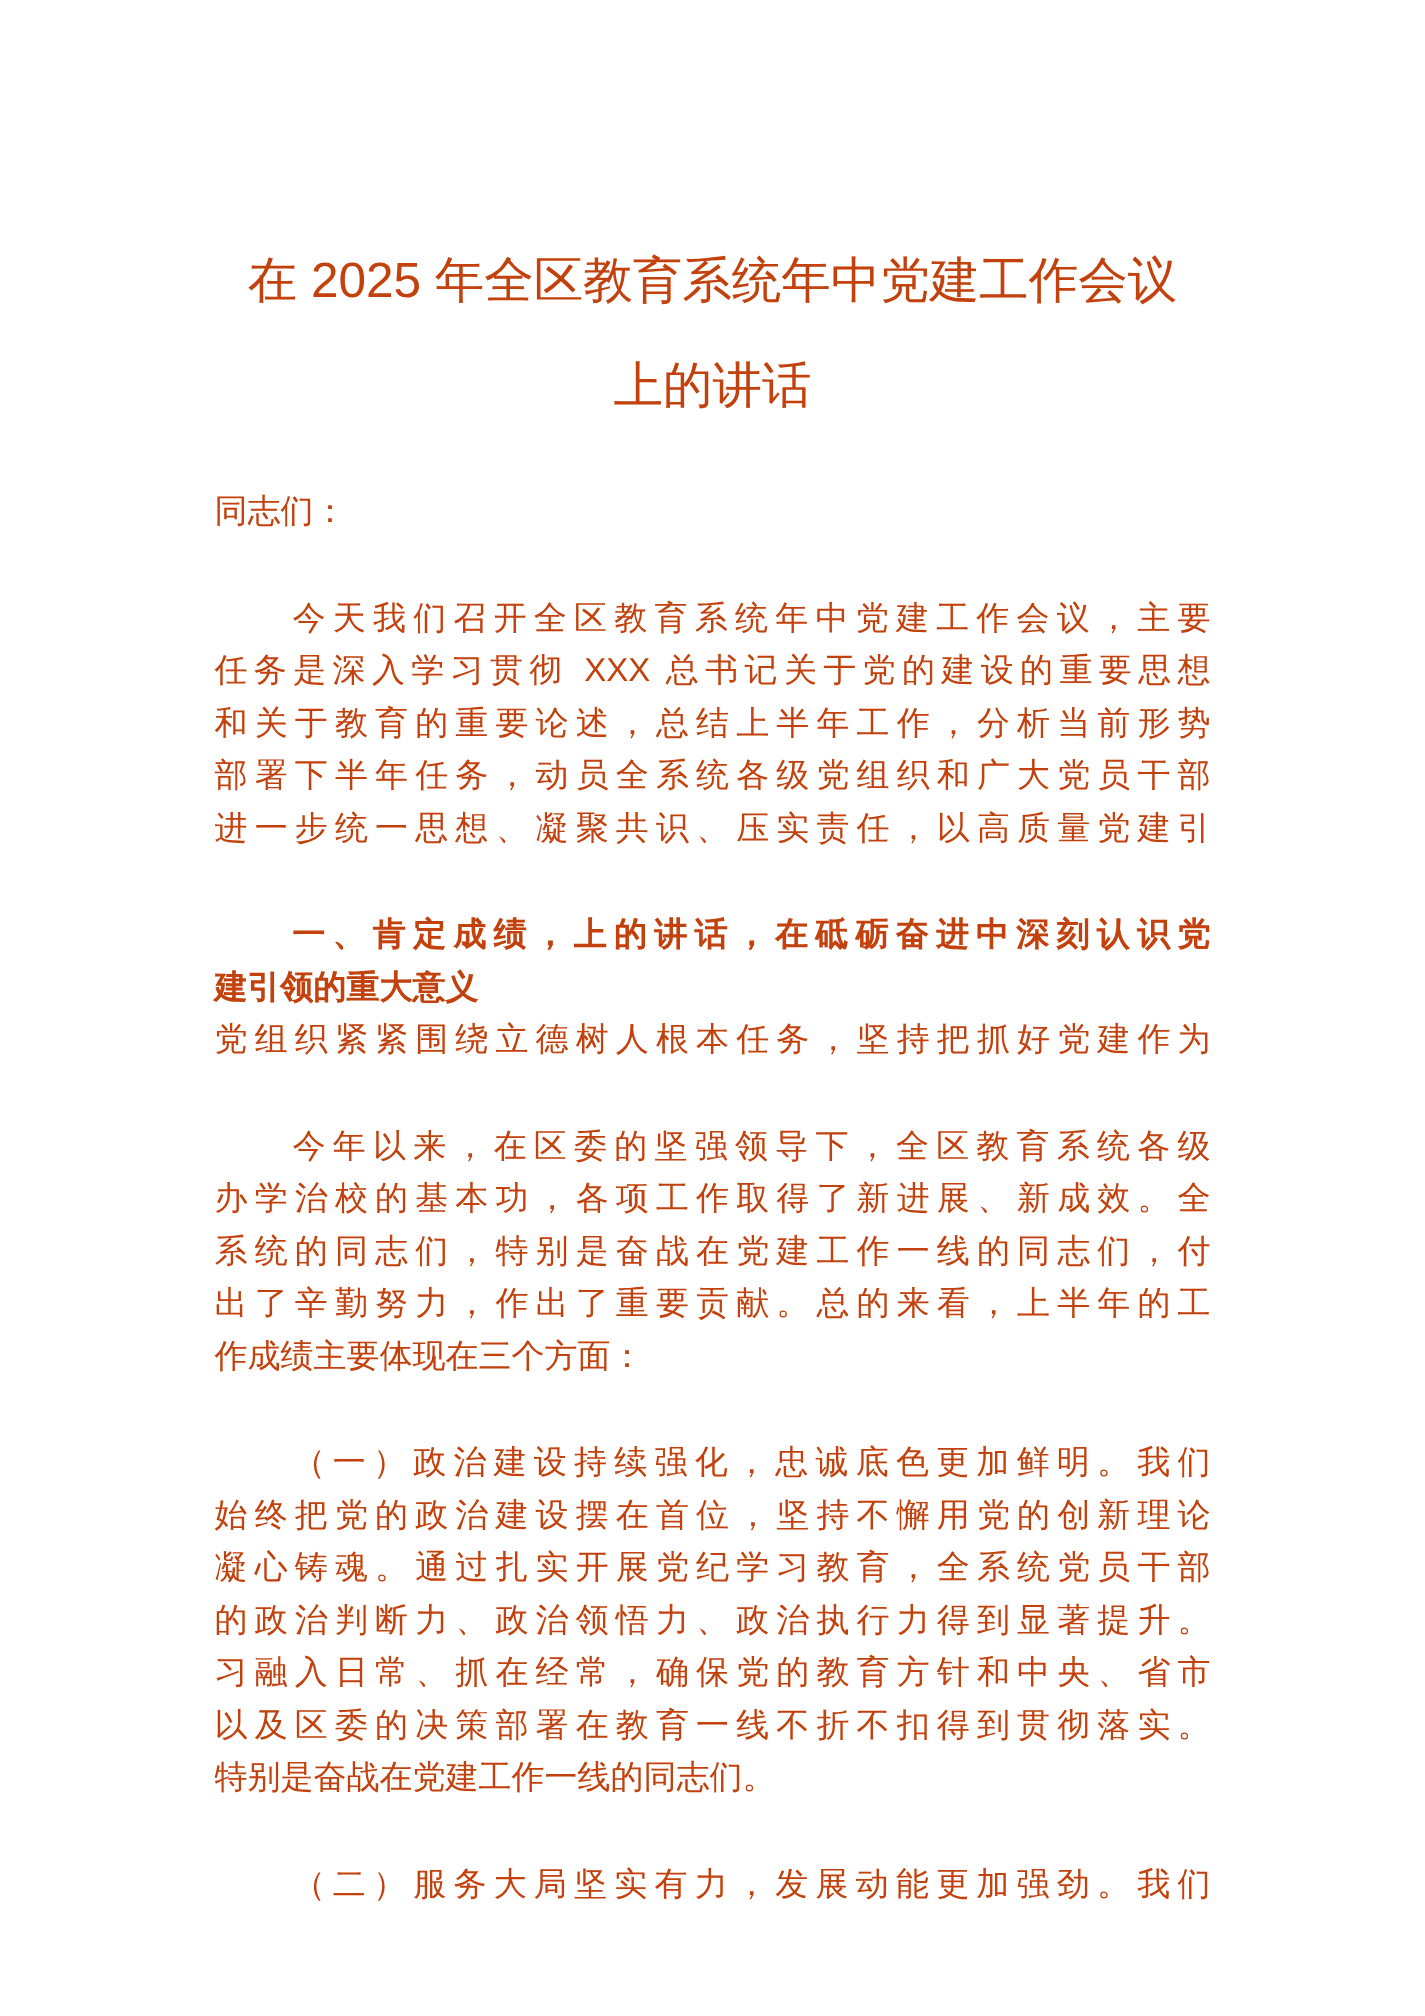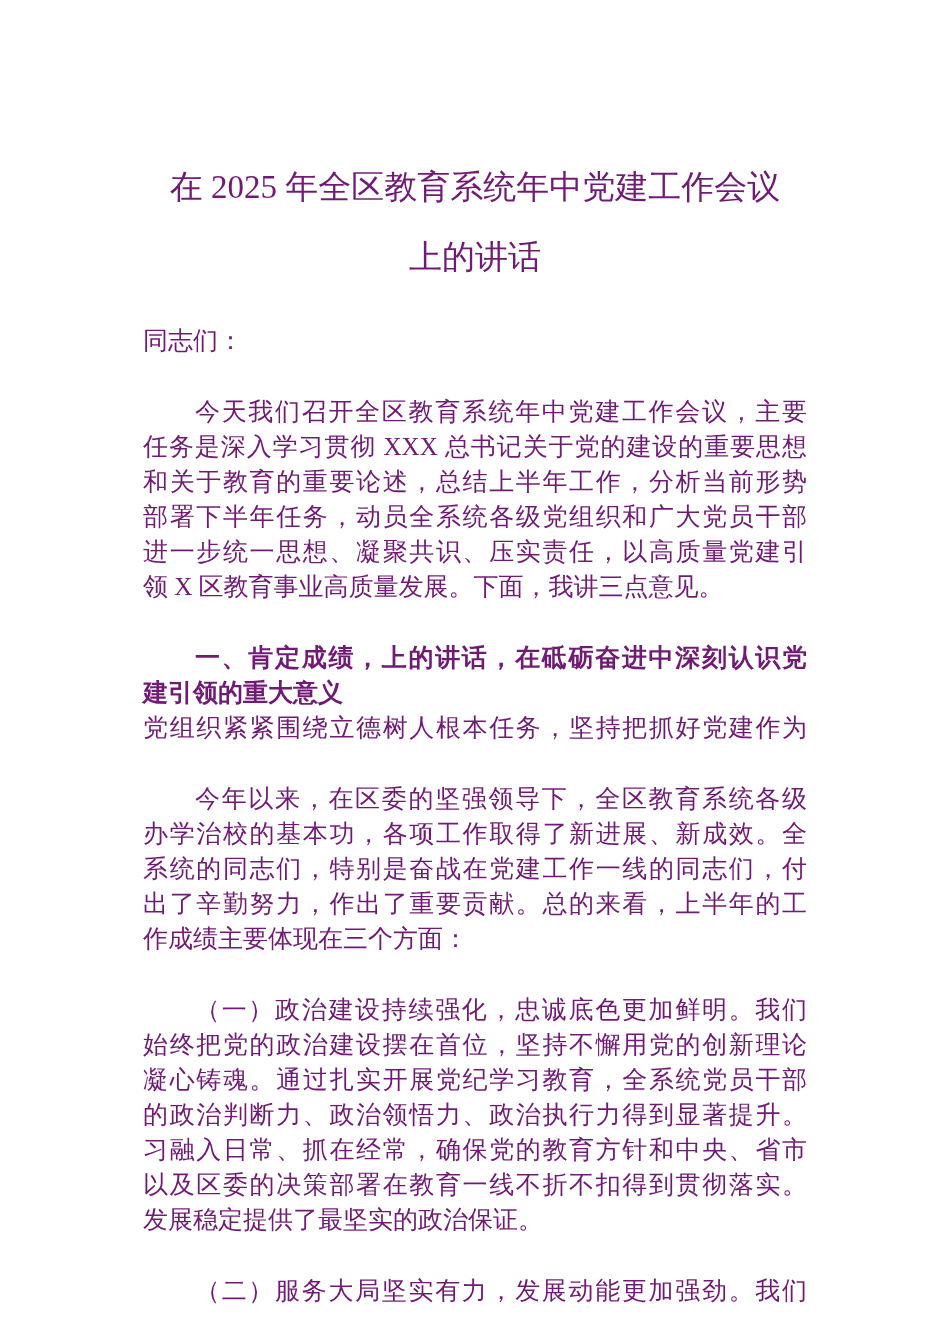--- a/index.html
+++ b/index.html
@@ -2,40 +2,40 @@
 <html><head>
 <meta charset="utf-8">
 <style>
   html, body { margin: 0; padding: 0; background: #e8e8e8; }
   .page {
     position: relative;
     width: 950px;
     height: 1344px;
     margin: 0 auto;
     background: #ffffff;
-    color: #701a75;
-    font-family: Liberation Serif, serif;
+    color: #c2410c;
+    font-family: Liberation Sans, sans-serif;
     overflow: hidden;
     box-sizing: border-box;
   }
   .title-block {
     padding-top: 152px;
     text-align: center;
   }
   .title-line {
     font-size: 33px;
     line-height: 70px;
     white-space: nowrap;
     font-weight: normal;
   }
   .body-block {
     margin: 31px 143px 0 143px;
   }
   .bline {
-    font-size: 25px;
+    font-size: 22px;
     line-height: 35px;
     height: 35px;
     white-space: nowrap;
   }
   .bline.justify {
     white-space: normal;
     text-align: justify;
     text-align-last: justify;
   }
   .bline.indent { text-indent: 52px; margin-top: 36px; }
@@ -49,31 +49,30 @@
     <div class="title-line">在 2025 年全区教育系统年中党建工作会议</div>
     <div class="title-line">上的讲话</div>
   </div>
   <div class="body-block" id="body-container">
       <div class="bline">同志们：</div>
       <div class="bline justify indent">今天我们召开全区教育系统年中党建工作会议，主要</div>
       <div class="bline justify">任务是深入学习贯彻 XXX 总书记关于党的建设的重要思想</div>
       <div class="bline justify">和关于教育的重要论述，总结上半年工作，分析当前形势</div>
       <div class="bline justify">部署下半年任务，动员全系统各级党组织和广大党员干部</div>
       <div class="bline justify">进一步统一思想、凝聚共识、压实责任，以高质量党建引</div>
-      <div class="bline">领 X 区教育事业高质量发展。下面，我讲三点意见。</div>
       <div class="bline justify indent bold">一、肯定成绩，上的讲话，在砥砺奋进中深刻认识党</div>
       <div class="bline bold">建引领的重大意义</div>
       <div class="bline justify">党组织紧紧围绕立德树人根本任务，坚持把抓好党建作为</div>
       <div class="bline justify indent">今年以来，在区委的坚强领导下，全区教育系统各级</div>
       <div class="bline justify">办学治校的基本功，各项工作取得了新进展、新成效。全</div>
       <div class="bline justify">系统的同志们，特别是奋战在党建工作一线的同志们，付</div>
       <div class="bline justify">出了辛勤努力，作出了重要贡献。总的来看，上半年的工</div>
       <div class="bline">作成绩主要体现在三个方面：</div>
       <div class="bline justify indent">（一）政治建设持续强化，忠诚底色更加鲜明。我们</div>
       <div class="bline justify">始终把党的政治建设摆在首位，坚持不懈用党的创新理论</div>
       <div class="bline justify">凝心铸魂。通过扎实开展党纪学习教育，全系统党员干部</div>
       <div class="bline justify">的政治判断力、政治领悟力、政治执行力得到显著提升。</div>
       <div class="bline justify">习融入日常、抓在经常，确保党的教育方针和中央、省市</div>
       <div class="bline justify">以及区委的决策部署在教育一线不折不扣得到贯彻落实。</div>
-      <div class="bline">发展稳定提供了最坚实的政治保证。</div>
+      <div class="bline">特别是奋战在党建工作一线的同志们。</div>
       <div class="bline justify indent">（二）服务大局坚实有力，发展动能更加强劲。我们</div>
     </div>
 </div>
 
 </body></html>

